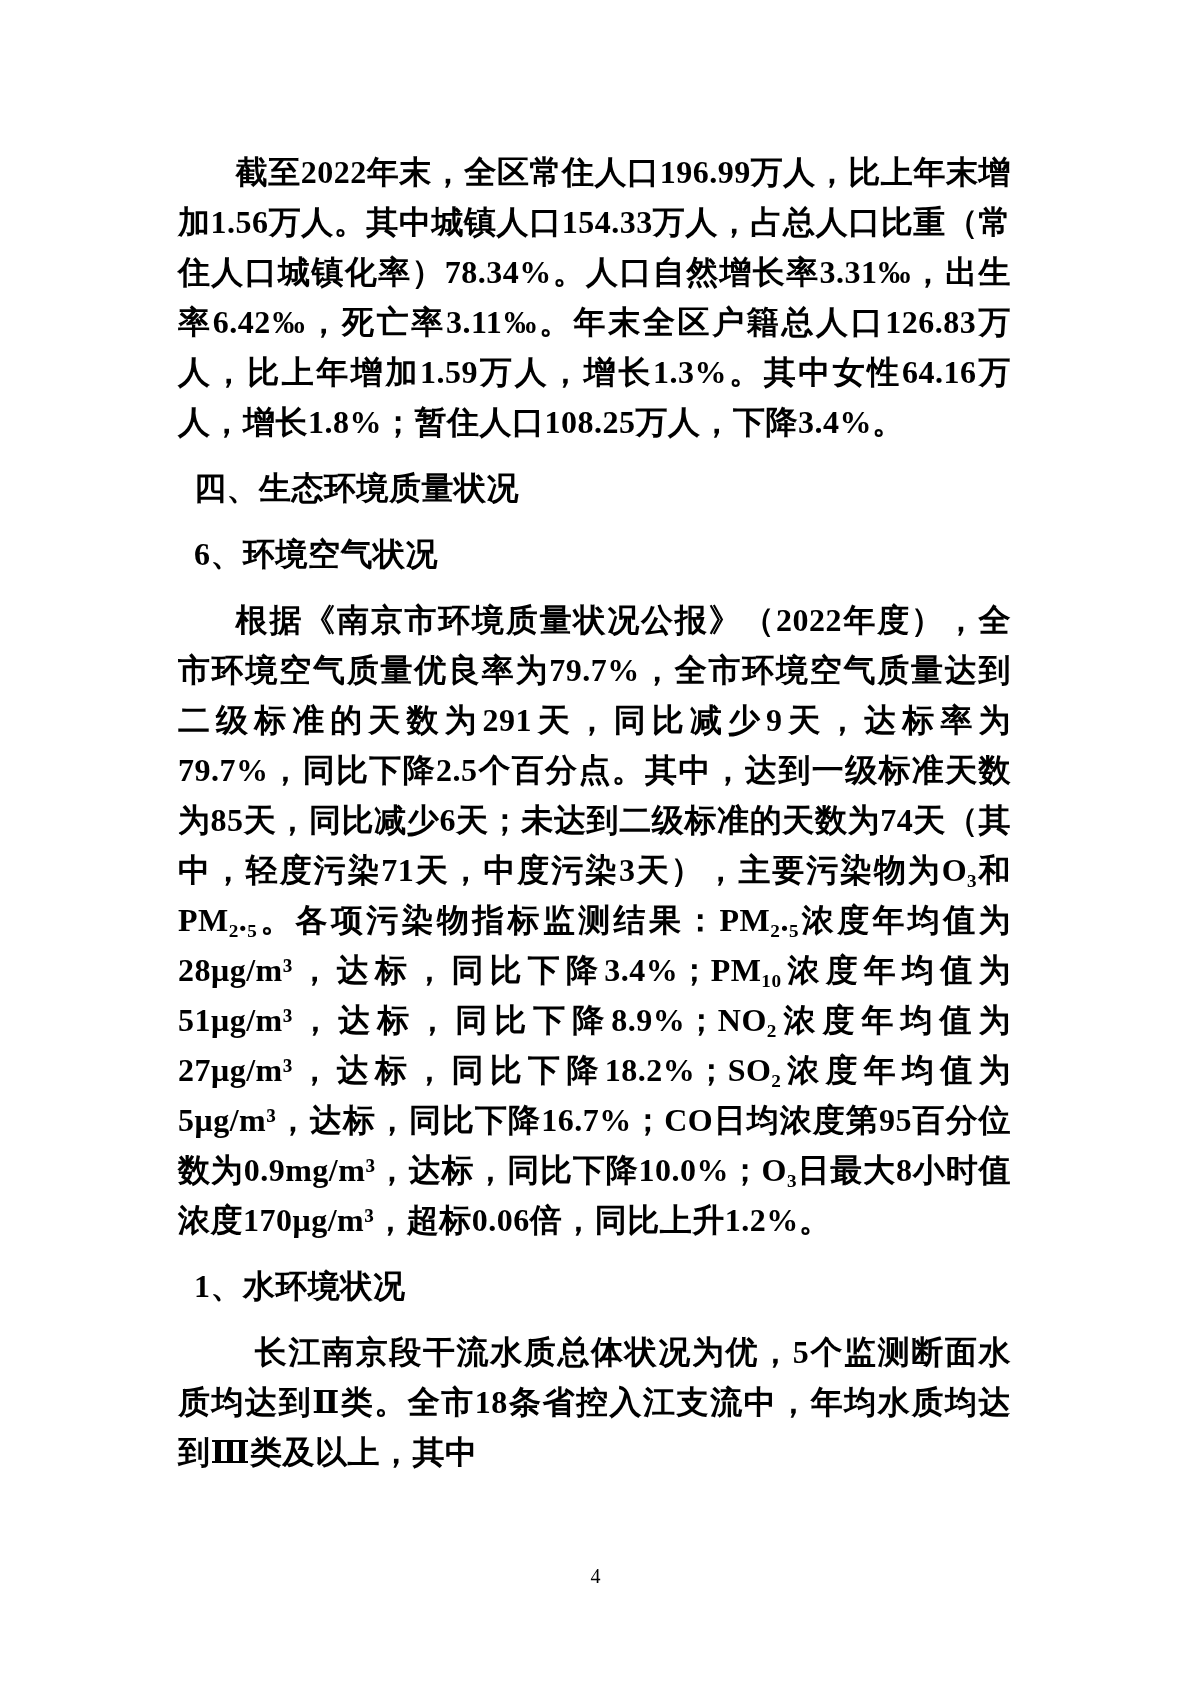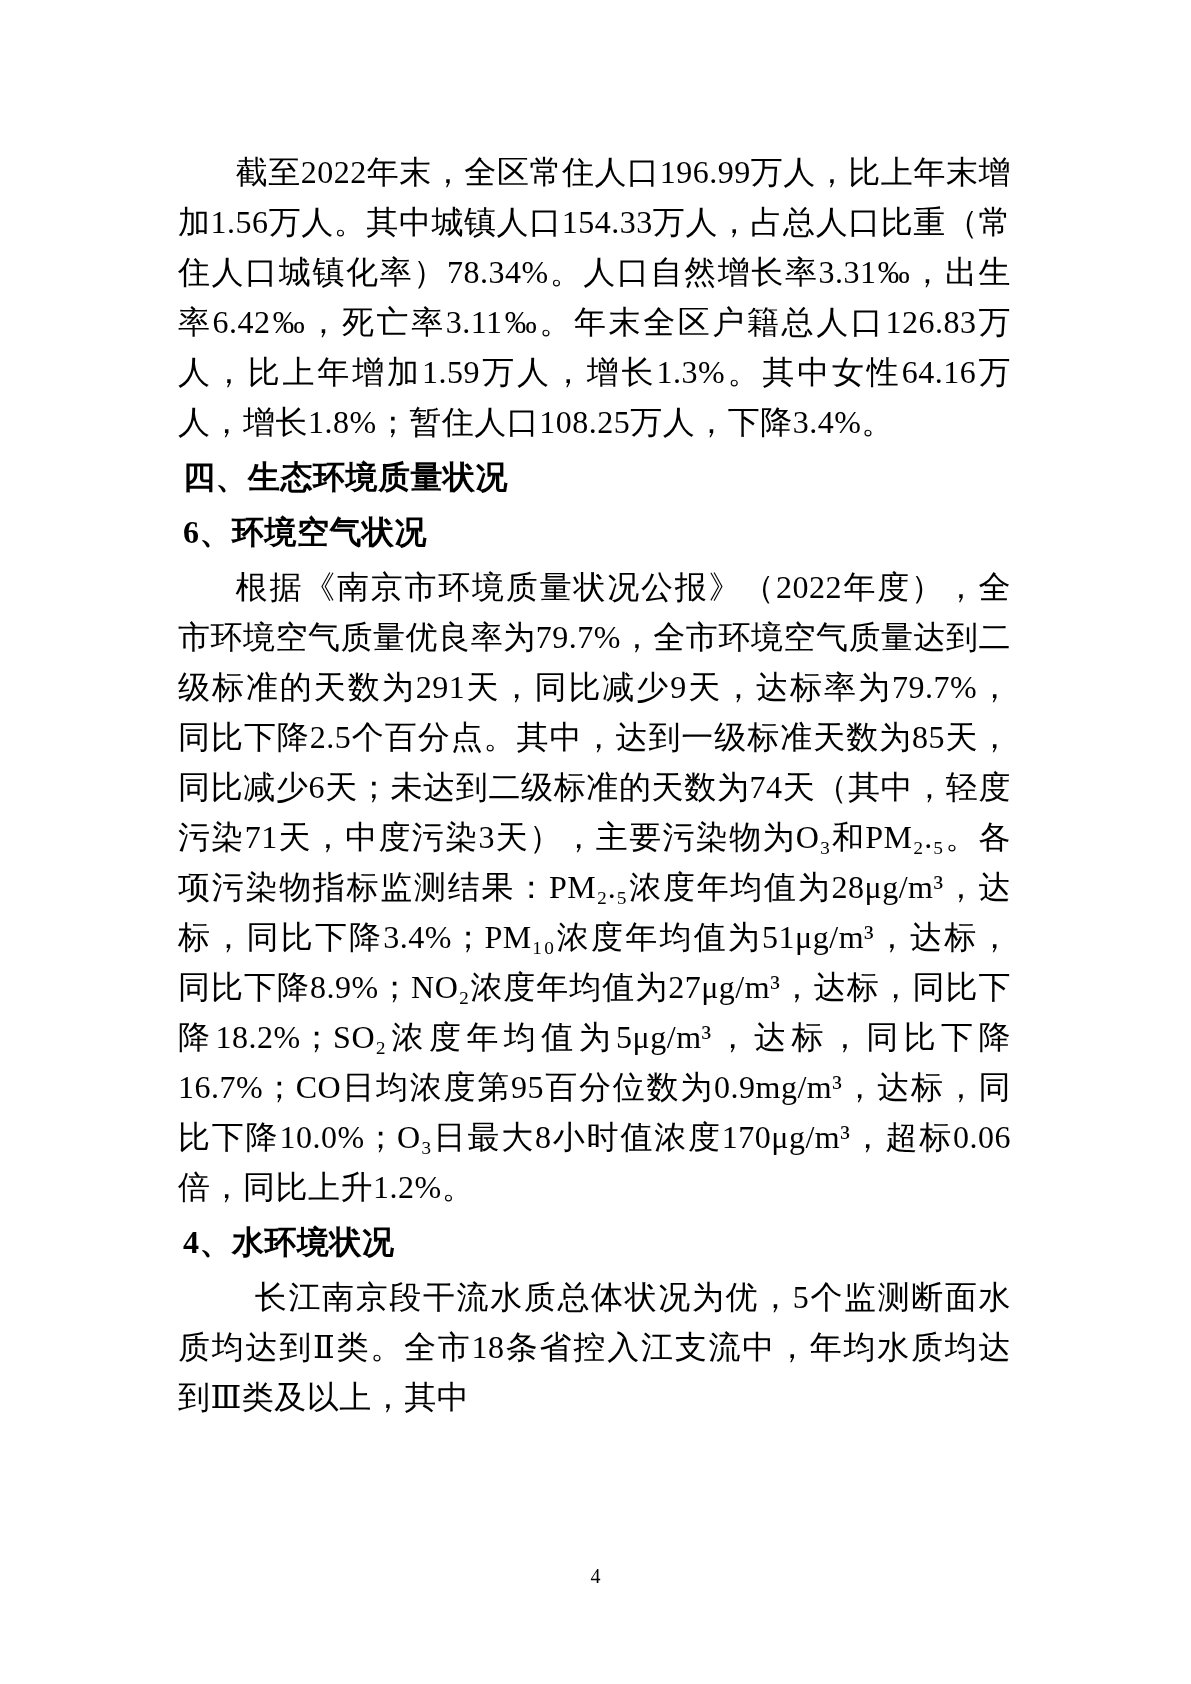--- a/index.html
+++ b/index.html
@@ -24,26 +24,27 @@
     width: 833px;
     font-size: 32px;
     line-height: 50px;
     text-align: justify;
     text-justify: inter-ideograph;
     letter-spacing: 0.5px;
   }
   .para {
     margin: 0;
     text-indent: 1.8em;
+    font-weight: bold;
   }
   .para.indent-lg {
     text-indent: 2.4em;
   }
   .heading {
-    margin: 5px;
+    margin: 16px;
     font-weight: bold;
     text-indent: 0;
     text-align: left;
   }
   .footer {
     position: absolute;
     left: 0;
     top: 1562px;
     width: 100%;
     text-align: center;
@@ -53,17 +54,17 @@
 </style>
 </head>
 <body>
 
 <div class="page">
   <div class="doc">
     <p class="para">截至2022年末，全区常住人口196.99万人，比上年末增加1.56万人。其中城镇人口154.33万人，占总人口比重（常住人口城镇化率）78.34%。人口自然增长率3.31‰，出生率6.42‰，死亡率3.11‰。年末全区户籍总人口126.83万人，比上年增加1.59万人，增长1.3%。其中女性64.16万人，增长1.8%；暂住人口108.25万人，下降3.4%。</p>
     <p class="heading">四、生态环境质量状况</p>
     <p class="heading">6、环境空气状况</p>
     <p class="para">根据《南京市环境质量状况公报》（2022年度），全市环境空气质量优良率为79.7%，全市环境空气质量达到二级标准的天数为291天，同比减少9天，达标率为79.7%，同比下降2.5个百分点。其中，达到一级标准天数为85天，同比减少6天；未达到二级标准的天数为74天（其中，轻度污染71天，中度污染3天），主要污染物为O₃和PM₂.₅。各项污染物指标监测结果：PM₂.₅浓度年均值为28μg/m³，达标，同比下降3.4%；PM₁₀浓度年均值为51μg/m³，达标，同比下降8.9%；NO₂浓度年均值为27μg/m³，达标，同比下降18.2%；SO₂浓度年均值为5μg/m³，达标，同比下降16.7%；CO日均浓度第95百分位数为0.9mg/m³，达标，同比下降10.0%；O₃日最大8小时值浓度170μg/m³，超标0.06倍，同比上升1.2%。</p>
-    <p class="heading">4、水环境状况</p>
+    <p class="heading">1、水环境状况</p>
     <p class="para indent-lg">长江南京段干流水质总体状况为优，5个监测断面水质均达到Ⅱ类。全市18条省控入江支流中，年均水质均达到Ⅲ类及以上，其中</p>
   </div>
   <div class="footer">4</div>
 </div>
 
 </body></html>

